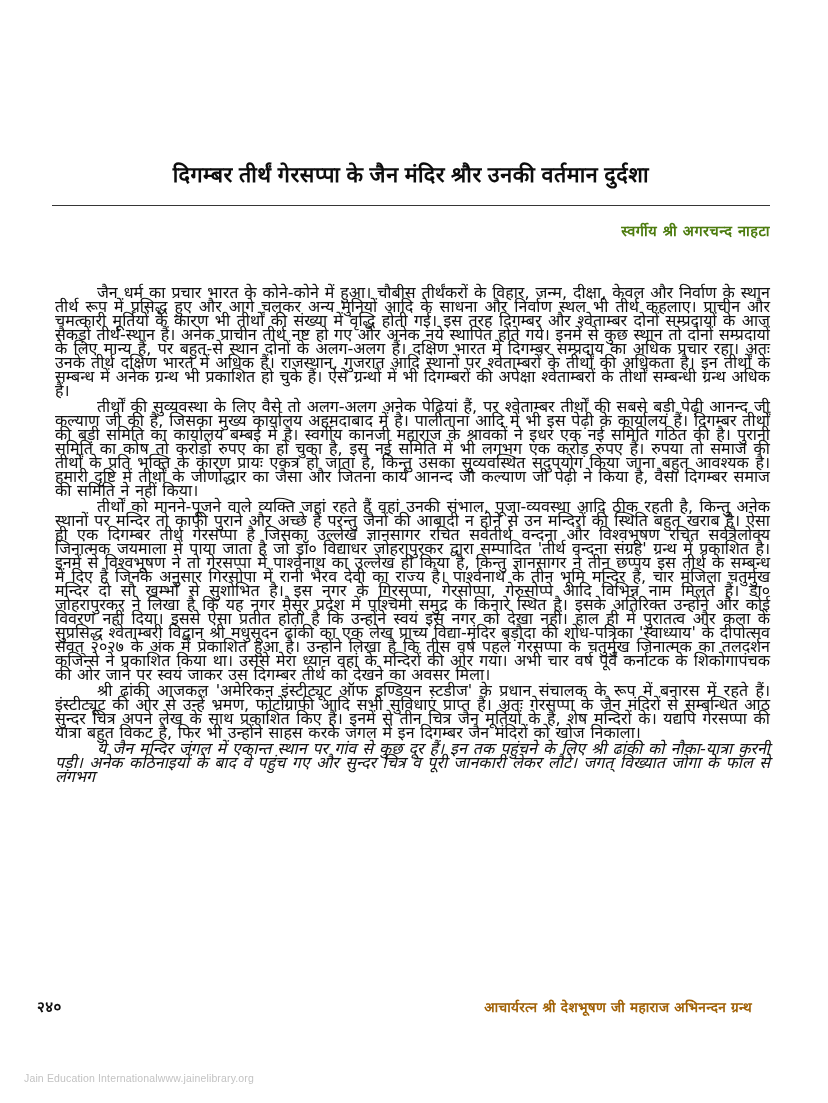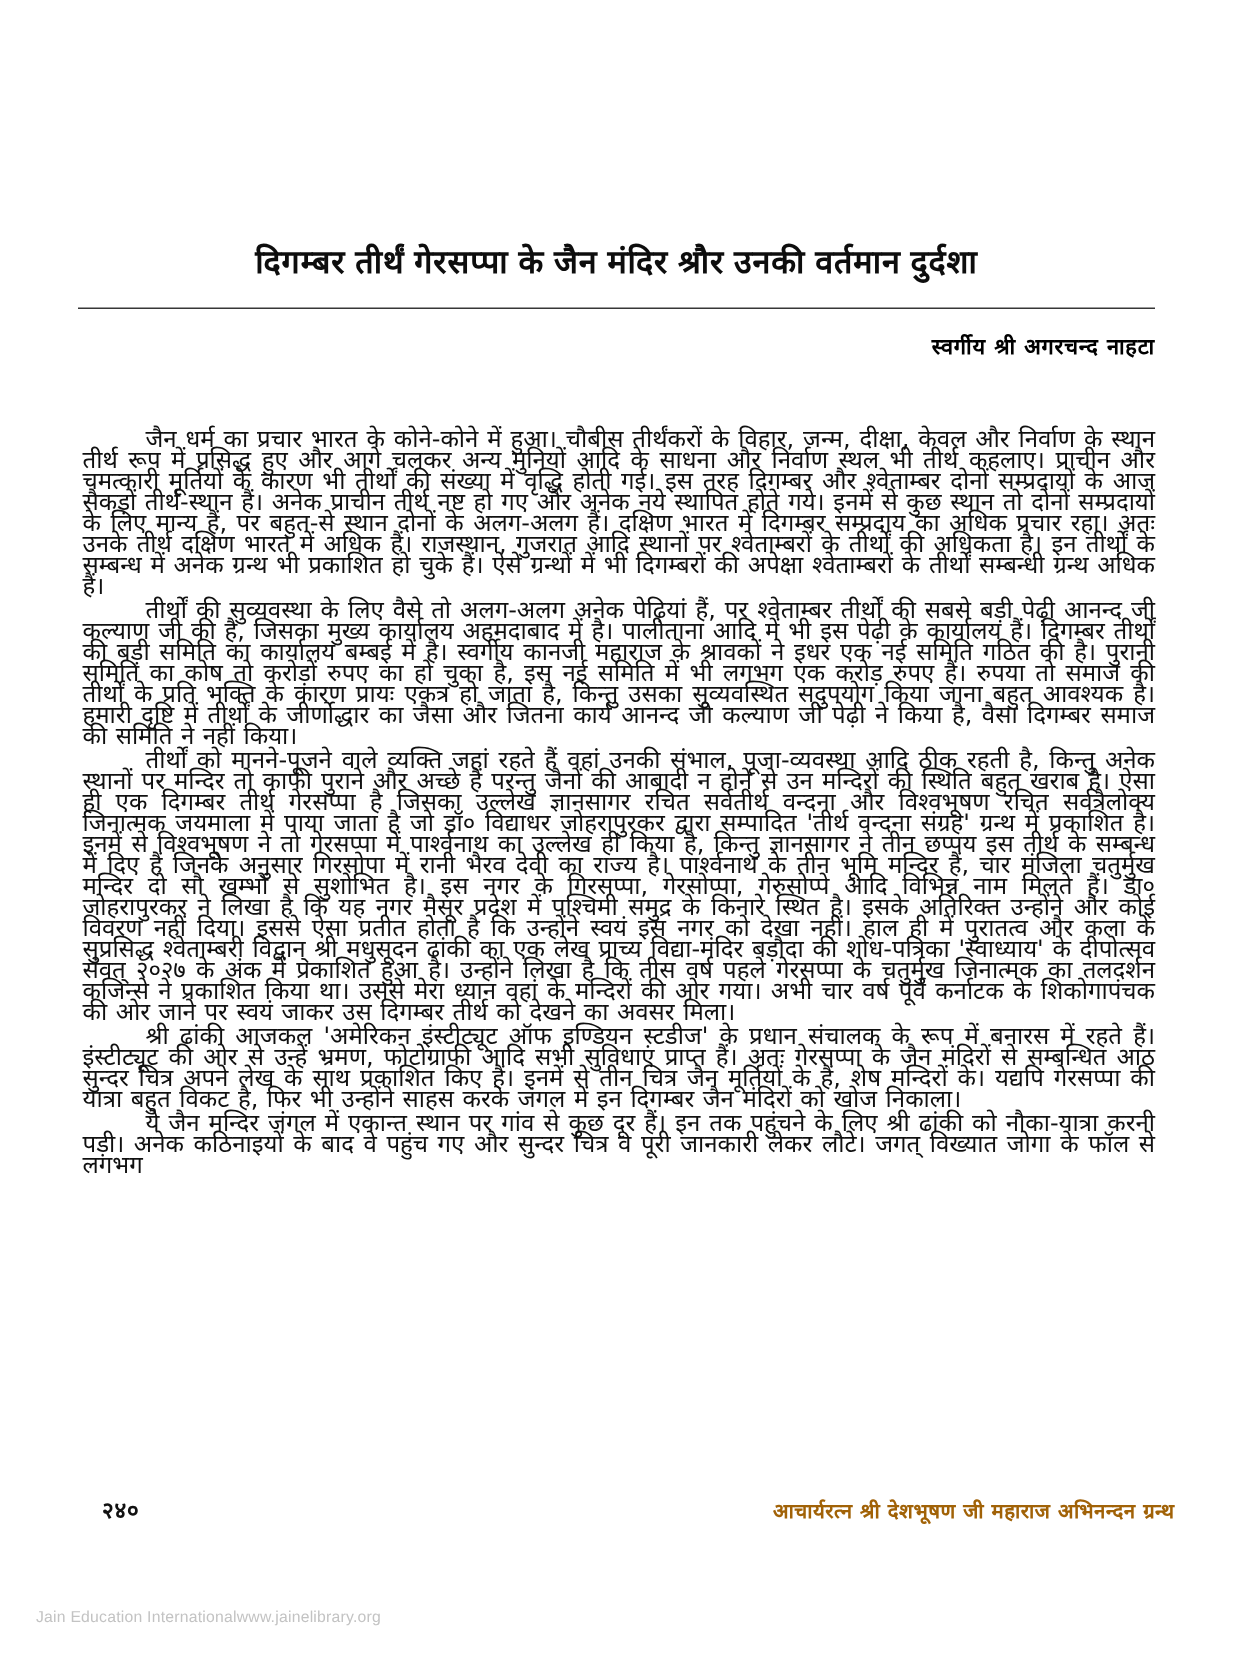--- a/index.html
+++ b/index.html
@@ -24,21 +24,21 @@
 
   
   .title-block {
     position: absolute;
     left: 52px;
     top: 162px;
     width: 718px;
   }
   .doc-title {
     margin: 0;
-    font-family: Liberation Sans, sans-serif;
+    font-family: Liberation Serif, serif;
     font-weight: 700;
     font-size: 21.5px;
     line-height: 1.25;
     letter-spacing: 0.6px;
     text-align: center;
     color: #0d0d0d;
     white-space: nowrap;
   }
   .title-rule {
     margin-top: 16px;
@@ -48,21 +48,21 @@
     border-top: 1.6px solid #1a1a1a;
     opacity: 0.88;
   }
   .author-line {
     margin-top: 14px;
     text-align: right;
     font-family: "DejaVu Sans", "Liberation Sans", sans-serif;
     font-weight: 600;
     font-size: 14.5px;
     letter-spacing: 0.5px;
-    color: #000000;
+    color: #4d7c0f;
   }
 
   
   .body-text {
     position: absolute;
     left: 55px;
     top: 286px;
     width: 715px;
   }
   .para {
@@ -70,26 +70,26 @@
     font-family: "DejaVu Sans", "Liberation Sans", sans-serif;
     font-size: 16px;
     line-height: 14px;
     text-align: justify;
     text-justify: inter-word;
     text-indent: 42px;
     color: #101010;
     word-spacing: 0.6px;
     hyphens: none;
   }
-  .para:last-child { margin-bottom: 4px; }
+  .para:last-child { margin-bottom: 4px; font-style: italic; }
 
   
   .page-footer {
     position: absolute;
-    left: 68px;
+    left: 37px;
     top: 996px;
     width: 715px;
     display: flex;
     align-items: baseline;
     justify-content: space-between;
     gap: 31px;
   }
   .folio {
     font-family: "DejaVu Sans", "Liberation Sans", sans-serif;
     font-size: 15px;

